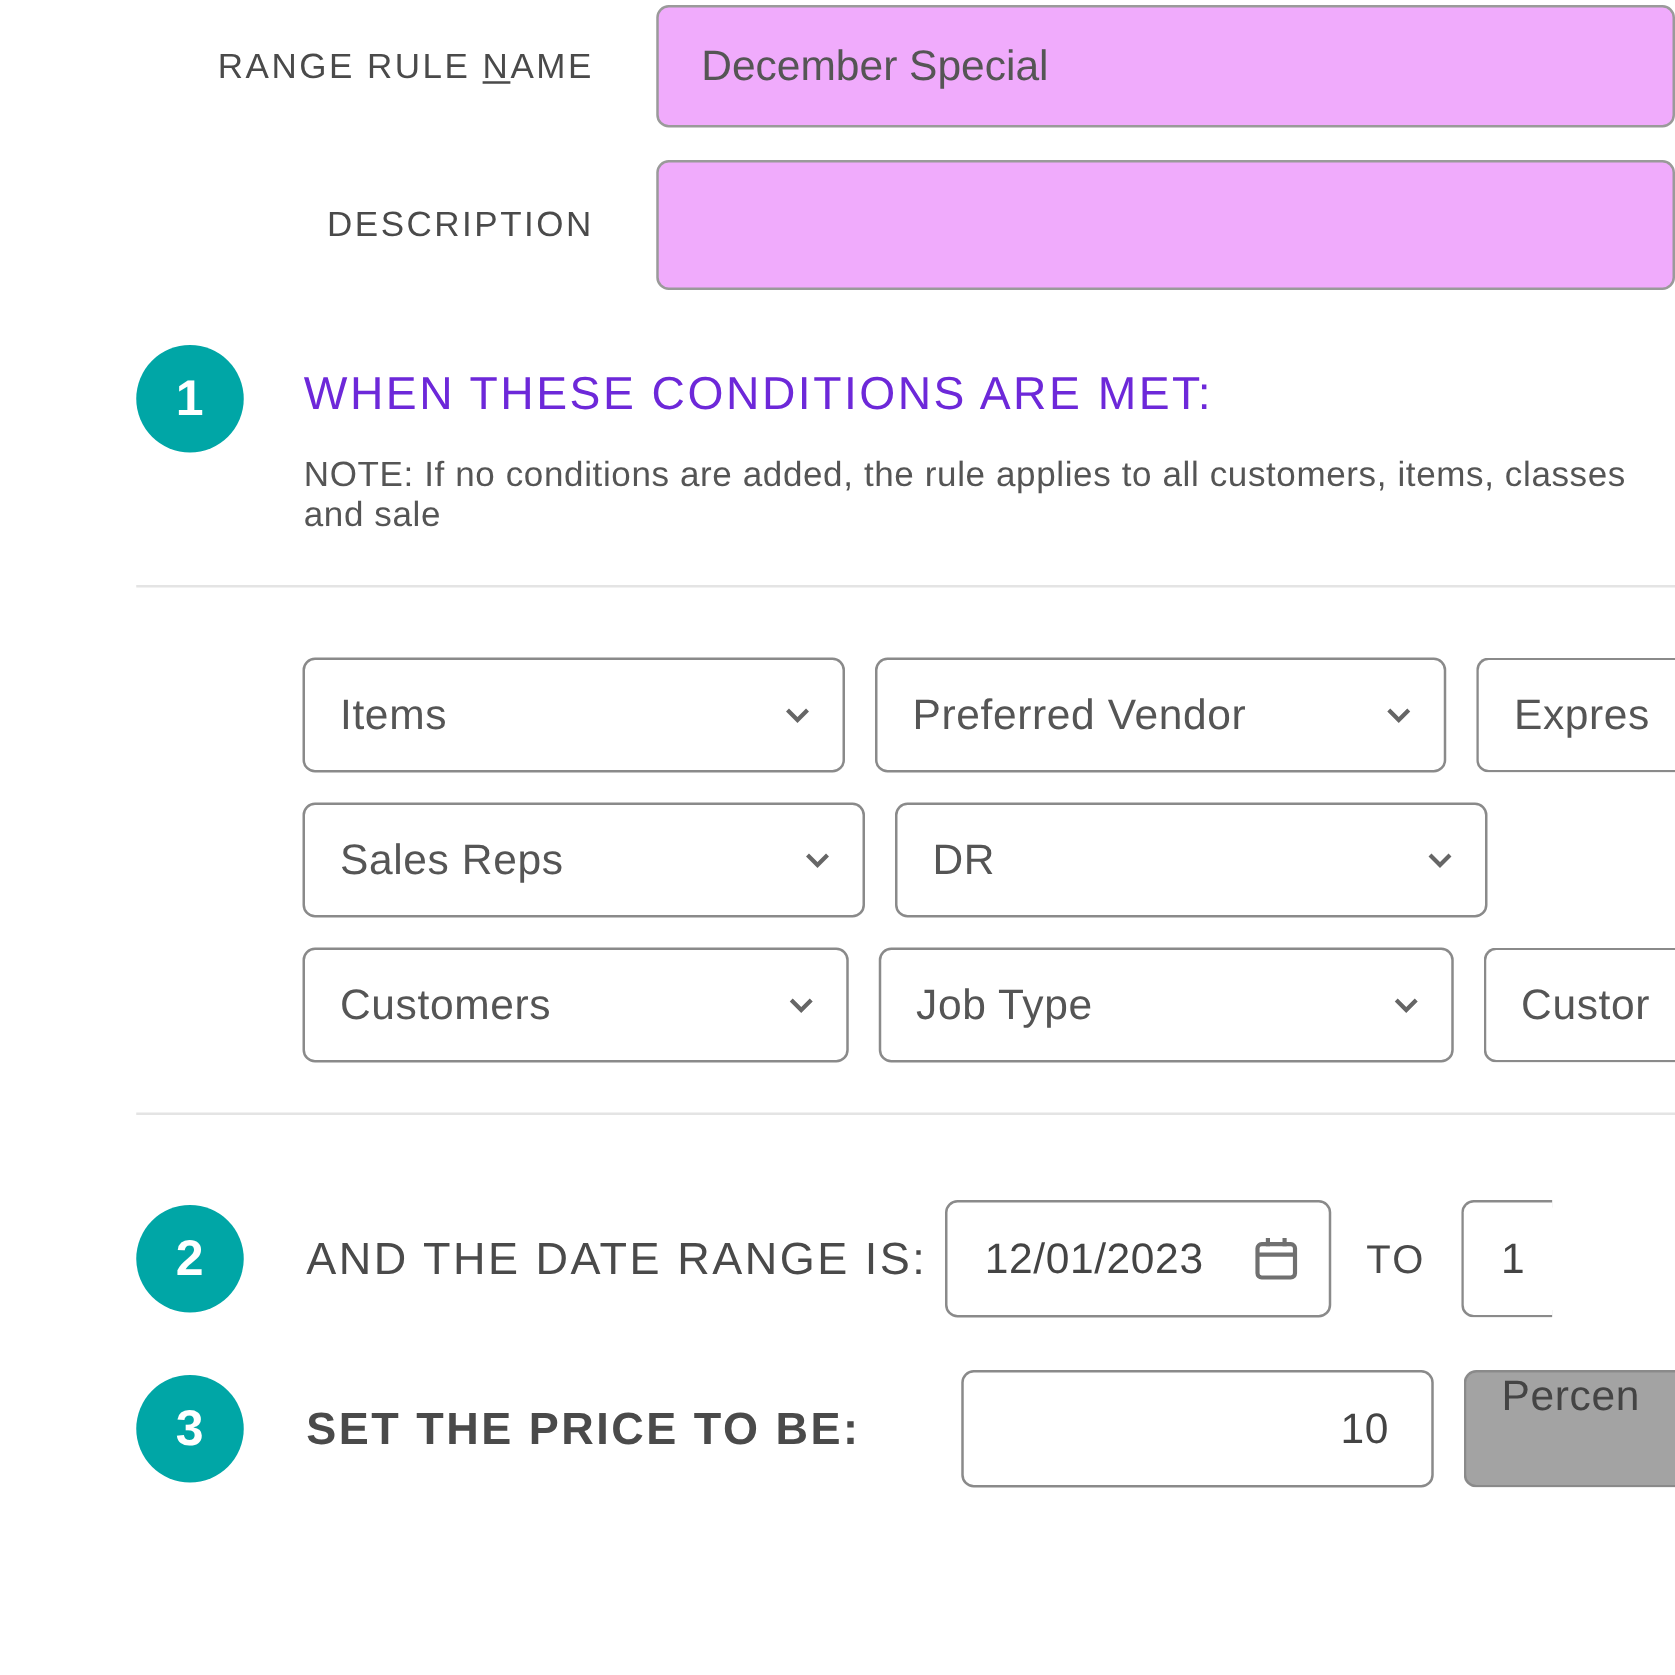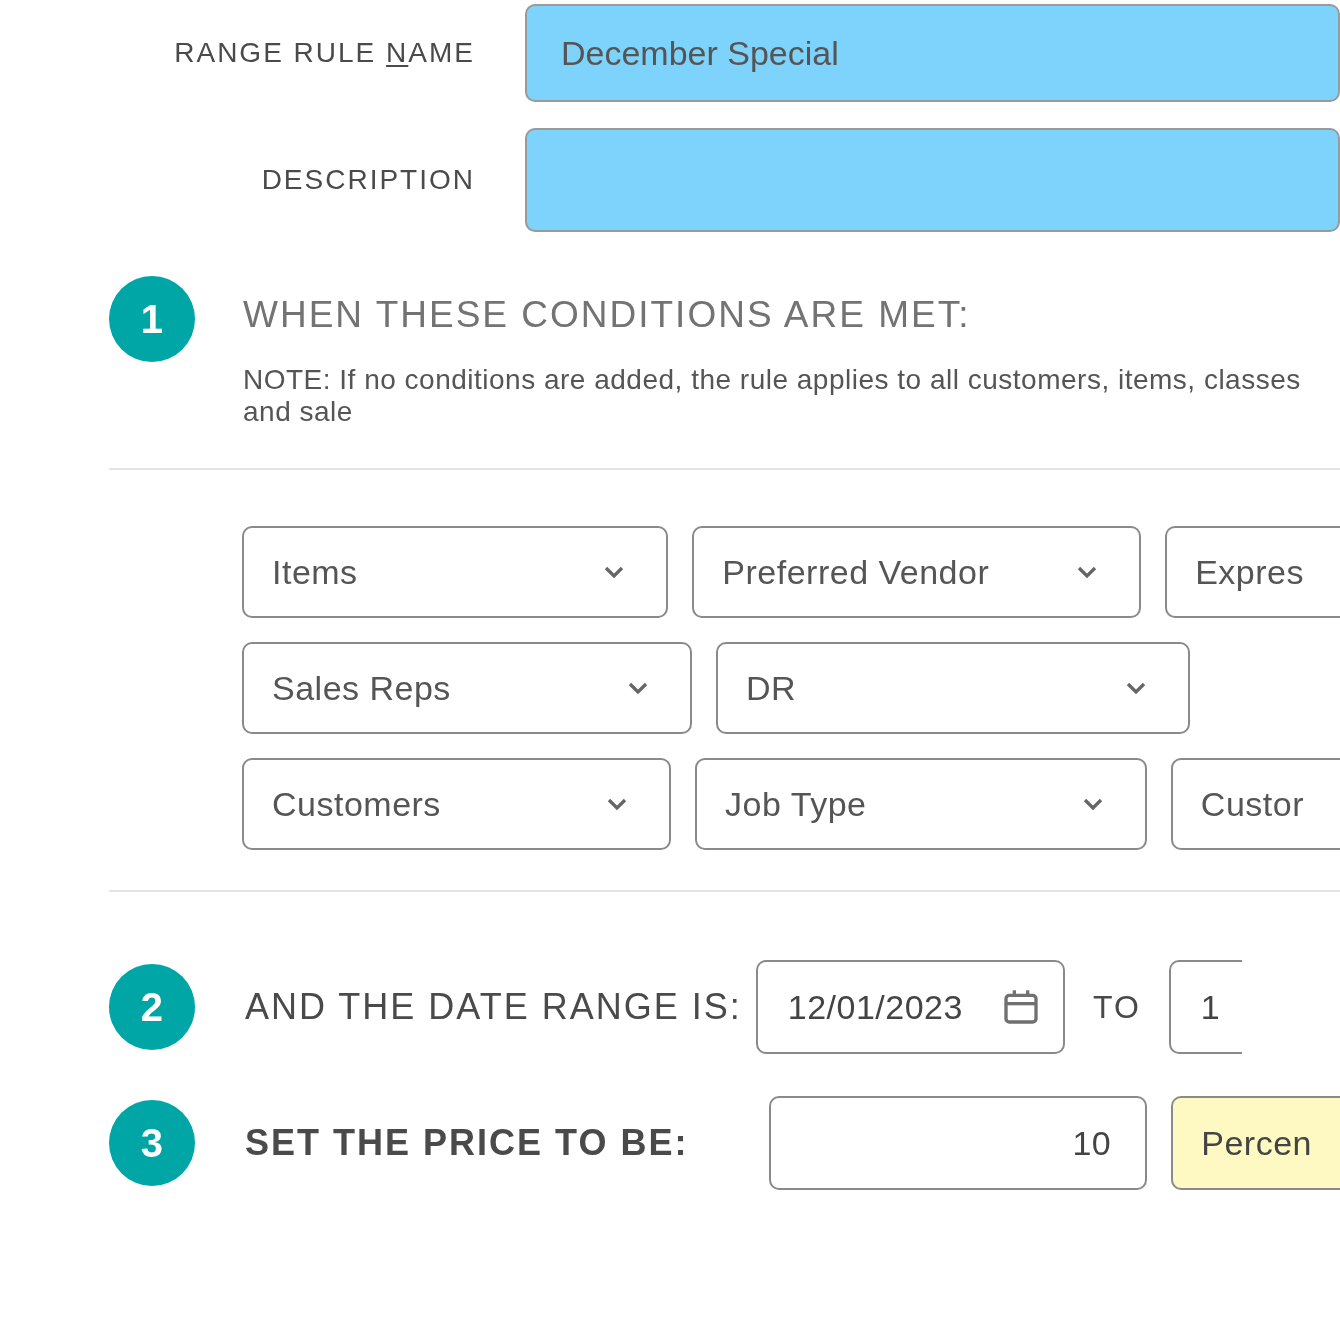--- a/index.html
+++ b/index.html
@@ -27,21 +27,21 @@
     }
     .underline-n { text-decoration: underline; text-underline-offset: 3px; }
     .txt-input {
       height: 98px;
       border: 2px solid #9a9a9a;
       border-radius: 10px;
       padding: 0 34px;
       font-size: 34px;
       color: #555;
       flex: 1;
-      background: #7dd3fc;
+      background: #f0abfc;
     }
     .txt-input.desc { height: 104px; }
     .step-row {
       display: flex;
       align-items: flex-start;
       margin-top: 5px;
     }
     .step-badge {
       width: 86px;
       height: 86px;
@@ -52,21 +52,21 @@
       font-size: 40px;
       display: flex;
       align-items: center;
       justify-content: center;
       flex-shrink: 0;
       margin-left: 109px;
     }
     .step-content { margin-left: 48px; flex: 1; }
     .step-heading {
       font-size: 37px;
-      color: #737373;
+      color: #6d28d9;
       letter-spacing: 2px;
       margin-top: 18px;
     }
     .step-note {
       font-size: 28px;
       color: #555;
       margin-top: 28px;
       letter-spacing: 0.5px;
     }
     .hr-divider {
@@ -79,21 +79,21 @@
     }
     .cond-row {
       display: flex;
       gap: 24px;
       margin-bottom: 24px;
     }
     .dd {
       height: 92px;
       border: 2px solid #8a8a8a;
       border-radius: 10px;
-      padding: 0 36px 0 28px;
+      padding: 0 20px 0 28px;
       display: flex;
       align-items: center;
       justify-content: space-between;
       font-size: 34px;
       color: #555;
       background: #fff;
     }
     .dd .chev { color: #666; margin-left: 20px; flex-shrink:0; }
     .dd-w1 { width: 450px; }
     .dd-w2 { width: 474px; }
@@ -142,25 +142,25 @@
       font-size: 34px;
       color: #444;
       background: #fff;
       margin-left: 14px;
     }
     .unit-dd {
       height: 94px;
       border: 2px solid #8a8a8a;
       border-radius: 10px;
       display: flex;
-      align-items: center;
+      align-items: flex-start;
       padding: 0 28px;
       font-size: 34px;
       color: #444;
-      background: #fef9c3;
+      background: #a3a3a3;
       margin-left: 24px;
       flex: 1;
     }
     .options-heading {
       font-size: 37px;
       color: #4a4a4a;
       font-weight: bold;
       letter-spacing: 2px;
       margin-left: 112px;
       margin-top: 150px;

